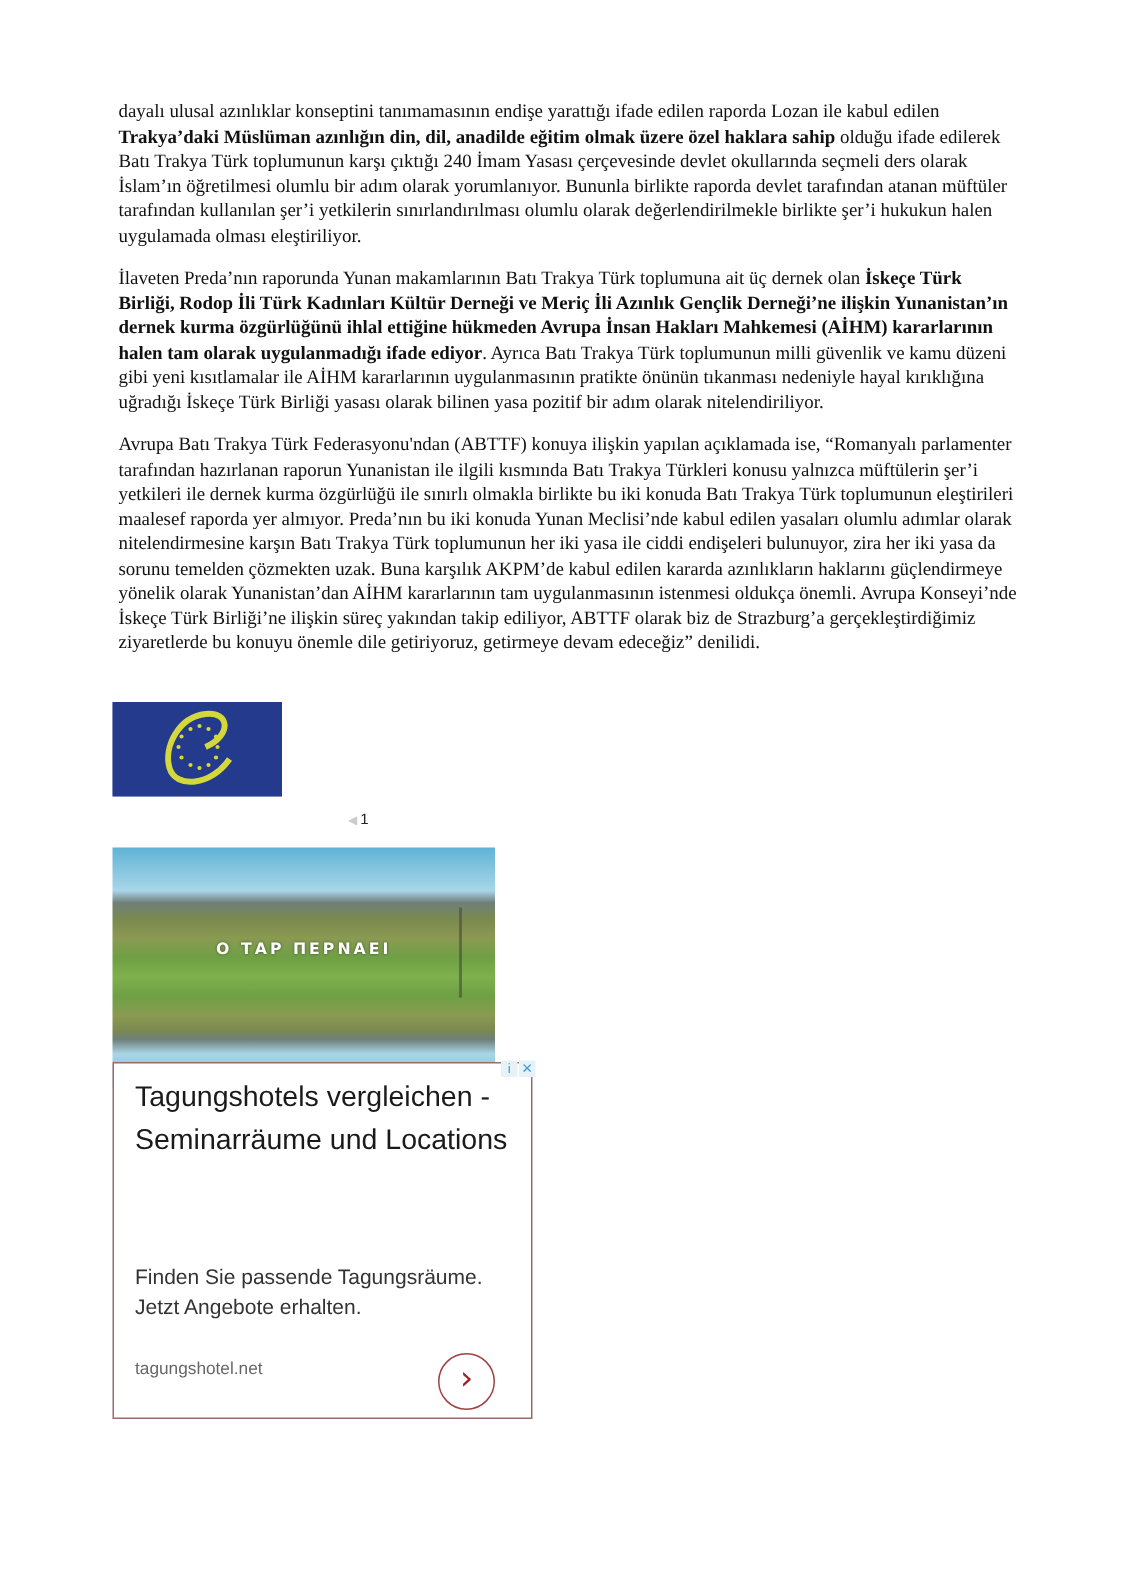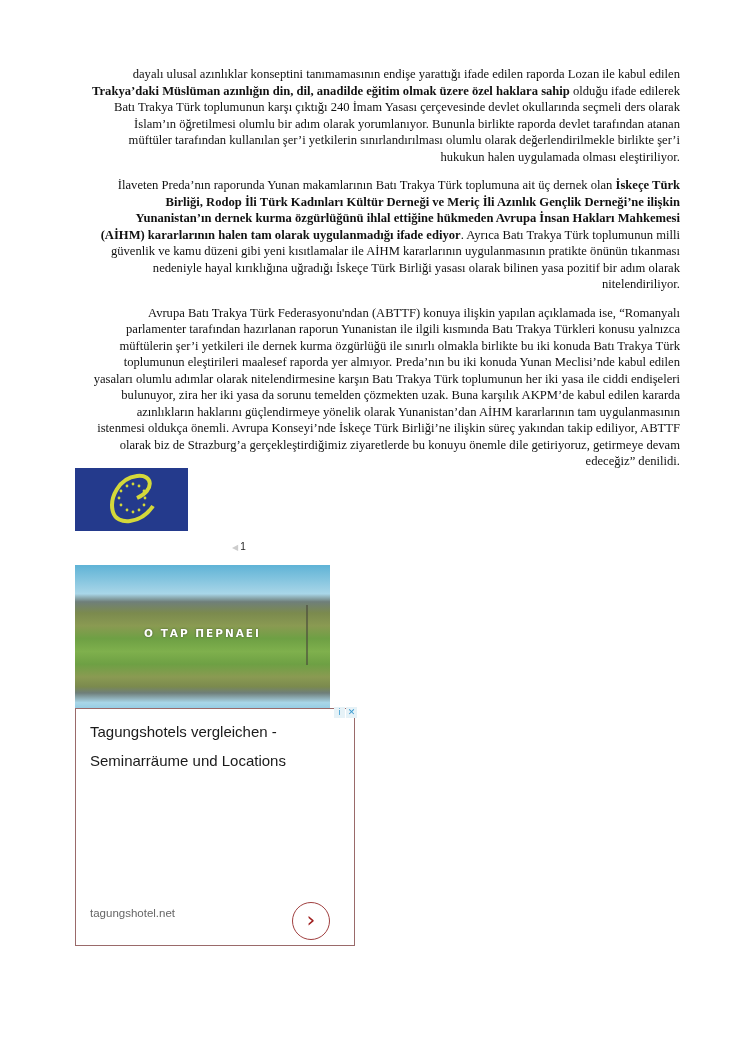--- a/index.html
+++ b/index.html
@@ -1,37 +1,37 @@
 <!DOCTYPE html>
 <html><head>
   <meta charset="utf-8">
   <style>
     html, body { margin: 0; padding: 0; background: #ffffff; }
     body { width: 750px; height: 1061px; position: relative; overflow: hidden;
            font-family: "Liberation Serif", "DejaVu Serif", serif; color: #111; }
     .page { position: absolute; left: 75px; top: 66px; width: 605px; }
-    .para { font-size: 12.6px; line-height: 16.5px; margin: 0 0 12px 16px; text-align: right; }
+    .para { font-size: 12.6px; line-height: 16.5px; margin: 0 0 12px 4px; text-align: left; }
     .para b { font-weight: bold; }
     .flag { position: absolute; left: 75px; top: 468px; width: 113px; height: 63px; background: #243a8c; overflow: hidden; }
     .pagenum { position: absolute; left: 232px; top: 541px; font-family: "Liberation Sans", sans-serif; font-size: 10px; color: #222; }
     .pagenum .tri { color: #ccc; font-size: 8px; margin-right: 2px; }
     .landscape { position: absolute; left: 75px; top: 565px; width: 255px; height: 160px; overflow: hidden;
       background: linear-gradient(to bottom,
         #5fb3d6 0%, #a9d6e8 18%, #6f7f7a 23%, #7b8a4e 30%, #8a9a52 38%, #6ea044 46%, #7fb04d 54%,
         #6ea044 62%, #8a9a52 70%, #7b8a4e 76%, #6f7f7a 80%, #a9d6e8 86%, #5fb3d6 100%); }
     .landscape .overlay { position: absolute; left: 0; right: 0; top: 62px; text-align: center;
       font-family: "DejaVu Sans", sans-serif; font-weight: bold; color: #fff; font-size: 10.5px; letter-spacing: 2px;
       text-shadow: 0 0 2px rgba(0,0,0,0.5); }
     .landscape .tree { position: absolute; right: 4px; top: 40px; width: 18px; height: 60px;
       border-left: 2px solid #4a4a3a; opacity: 0.6; }
     .ad { position: absolute; left: 75px; top: 708px; width: 278px; height: 236px; border: 1px solid #9a6a6a;
       background: #fff; font-family: "Liberation Sans", sans-serif; }
     .ad-badges { position: absolute; right: -3px; top: -2px; display: flex; gap: 1px; }
     .ad-badge { width: 11px; height: 11px; background: #e6f2f7; color: #3a9ad0; font-size: 9px; line-height: 11px; text-align: center; }
-    .ad-headline { position: absolute; left: 14px; top: 8px; width: 250px; font-size: 15px; line-height: 29px; color: #1a1a1a; }
+    .ad-headline { position: absolute; left: 14px; top: 8px; width: 250px; font-size: 19px; line-height: 29px; color: #1a1a1a; }
     .ad-desc { position: absolute; left: 14px; top: 132px; width: 250px; font-size: 14px; line-height: 20px; color: #333; }
     .ad-url { position: absolute; left: 14px; top: 198px; font-size: 11.5px; color: #666; text-align: center; }
     .ad-cta { position: absolute; left: 216px; top: 193px; width: 36px; height: 36px; border: 1.5px solid #a04040; border-radius: 50%;
       color: #a02020; font-size: 22px; line-height: 34px; text-align: center; font-family: "DejaVu Sans", sans-serif; }
   </style>
 </head>
 <body>
 
 <div class="page">
   <p class="para"><span>dayalı ulusal azınlıklar konseptini tanımamasının endişe yarattığı ifade edilen raporda Lozan ile kabul edilen </span><b>Trakya’daki Müslüman azınlığın din, dil, anadilde eğitim olmak üzere özel haklara sahip</b><span> olduğu ifade edilerek Batı Trakya Türk toplumunun karşı çıktığı 240 İmam Yasası çerçevesinde devlet okullarında seçmeli ders olarak İslam’ın öğretilmesi olumlu bir adım olarak yorumlanıyor. Bununla birlikte raporda devlet tarafından atanan müftüler tarafından kullanılan şer’i yetkilerin sınırlandırılması olumlu olarak değerlendirilmekle birlikte şer’i hukukun halen uygulamada olması eleştiriliyor.</span></p>
@@ -68,15 +68,16 @@
   <div class="tree"></div>
   <div class="overlay">Ο ΤΑΡ ΠΕΡΝΑΕΙ</div>
 </div>
 
 <div class="ad">
   <div class="ad-badges">
     <div class="ad-badge">i</div>
     <div class="ad-badge">✕</div>
   </div>
   <div class="ad-headline">Tagungshotels vergleichen - Seminarräume und Locations</div>
+  <div class="ad-desc">Finden Sie passende Tagungsräume. Jetzt Angebote erhalten.</div>
   <div class="ad-url">tagungshotel.net</div>
   <div class="ad-cta">›</div>
 </div>
 
 </body></html>

